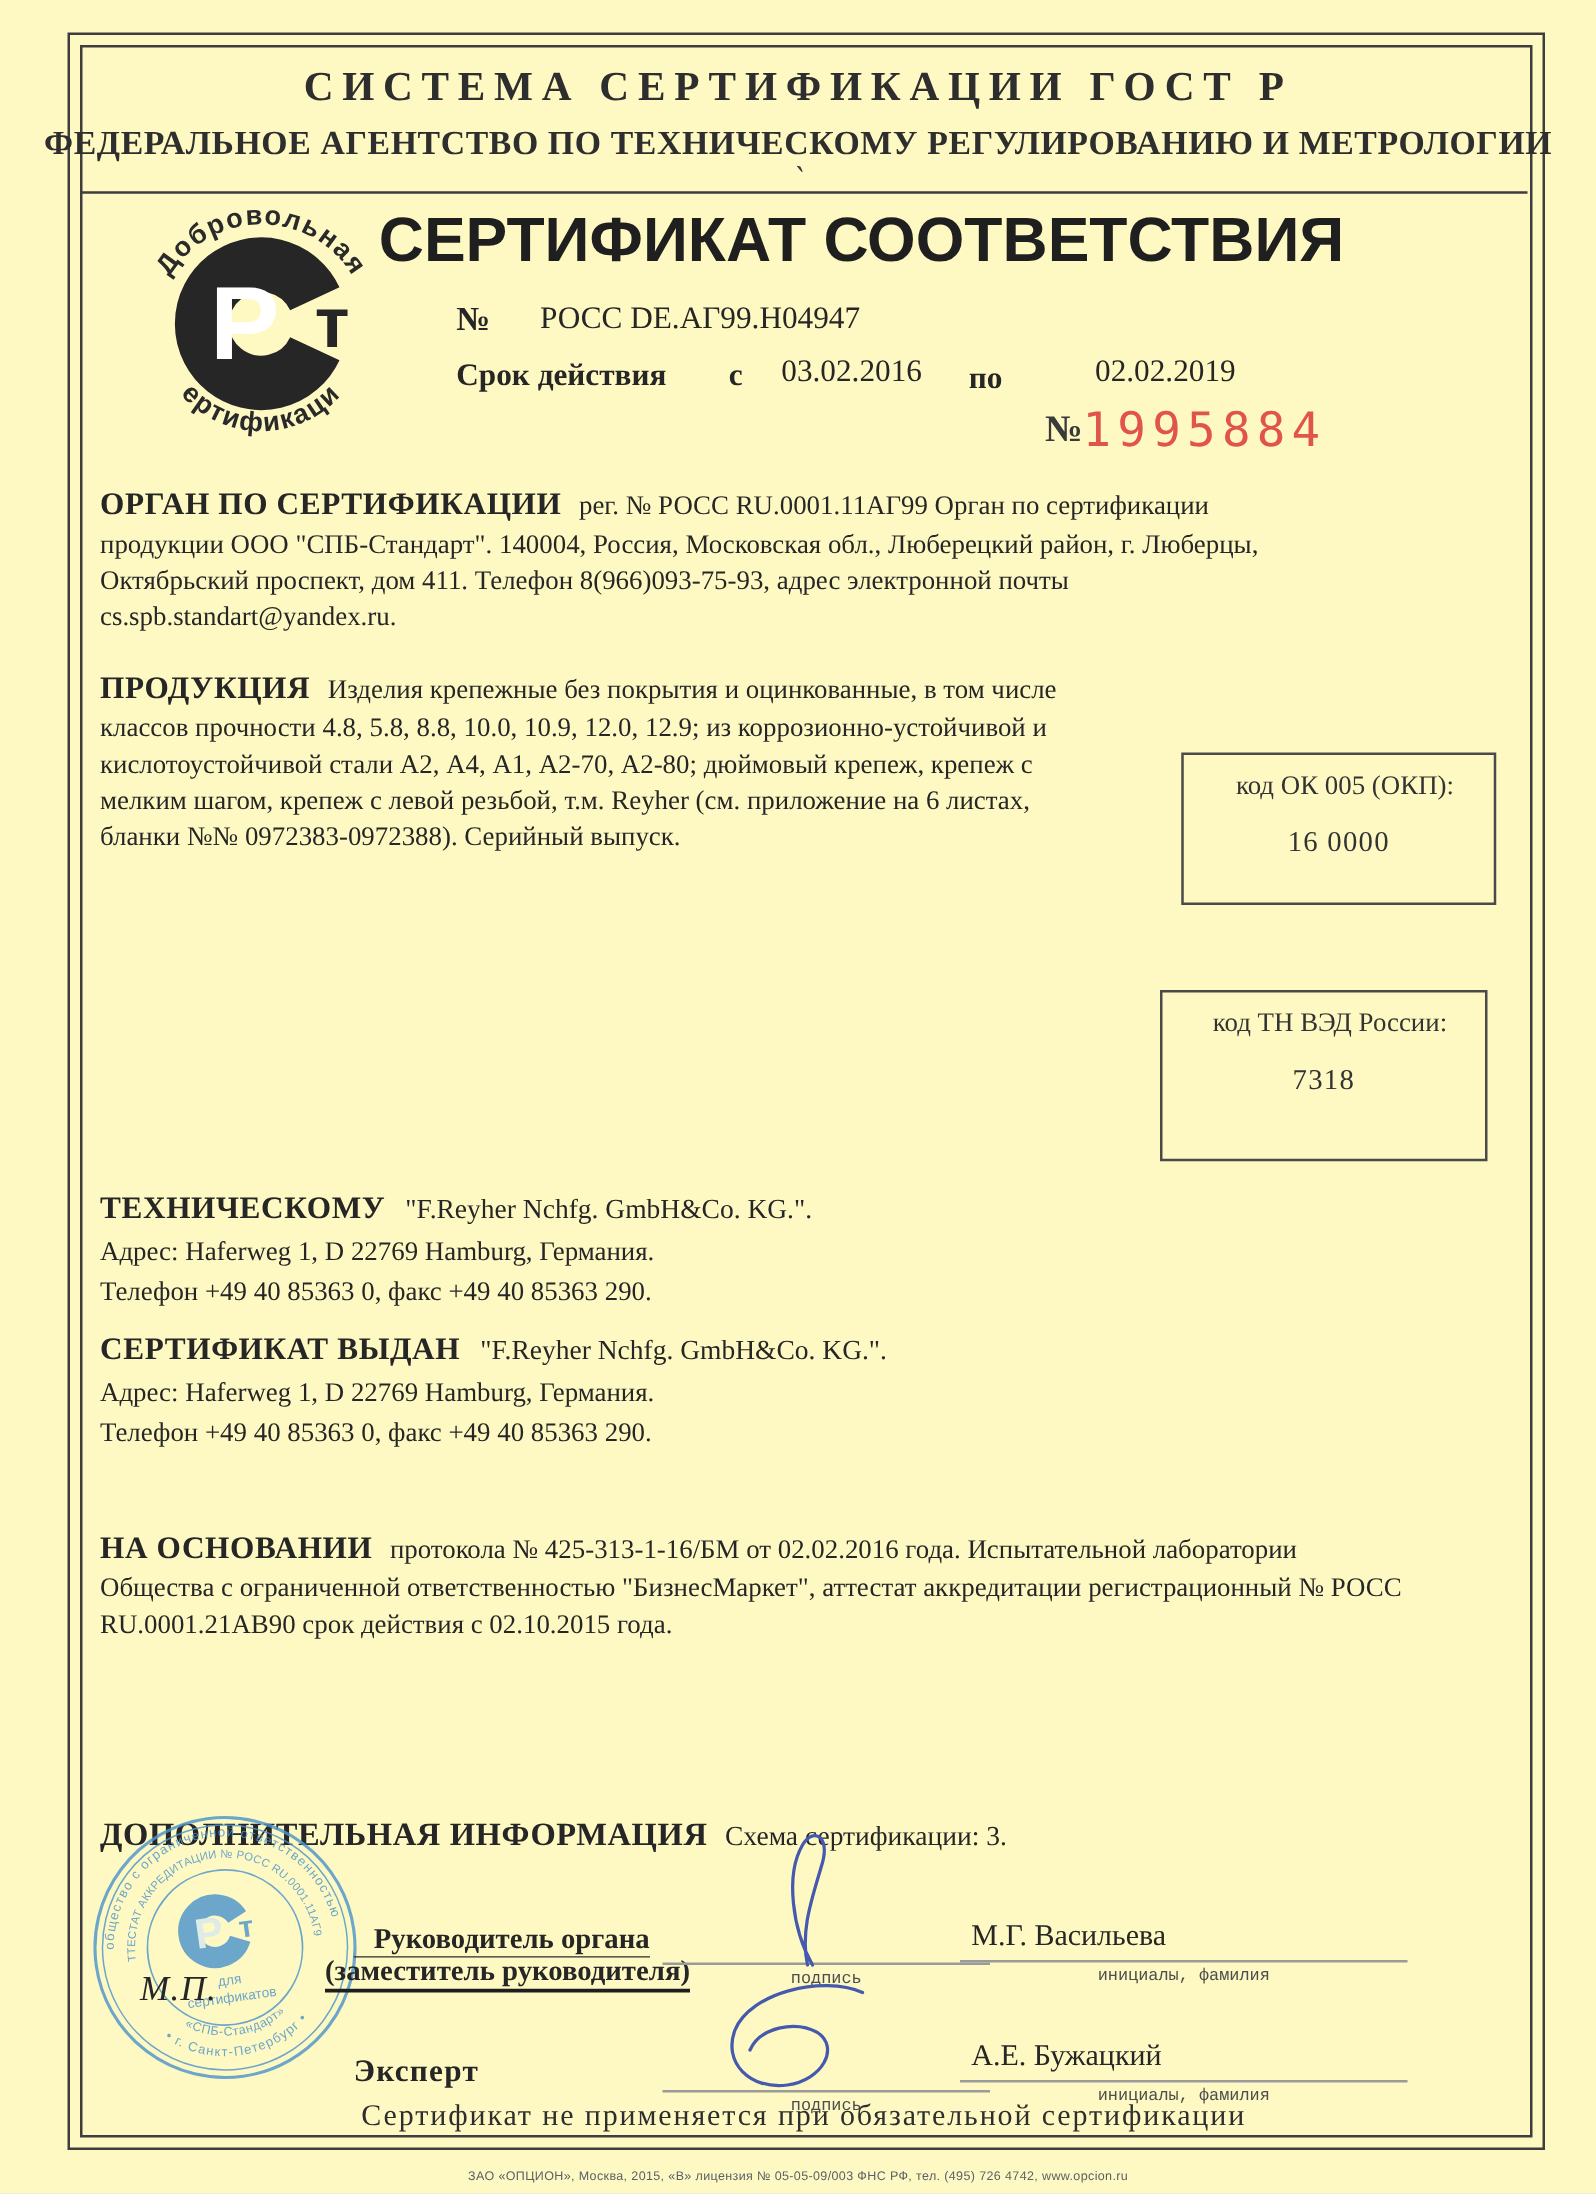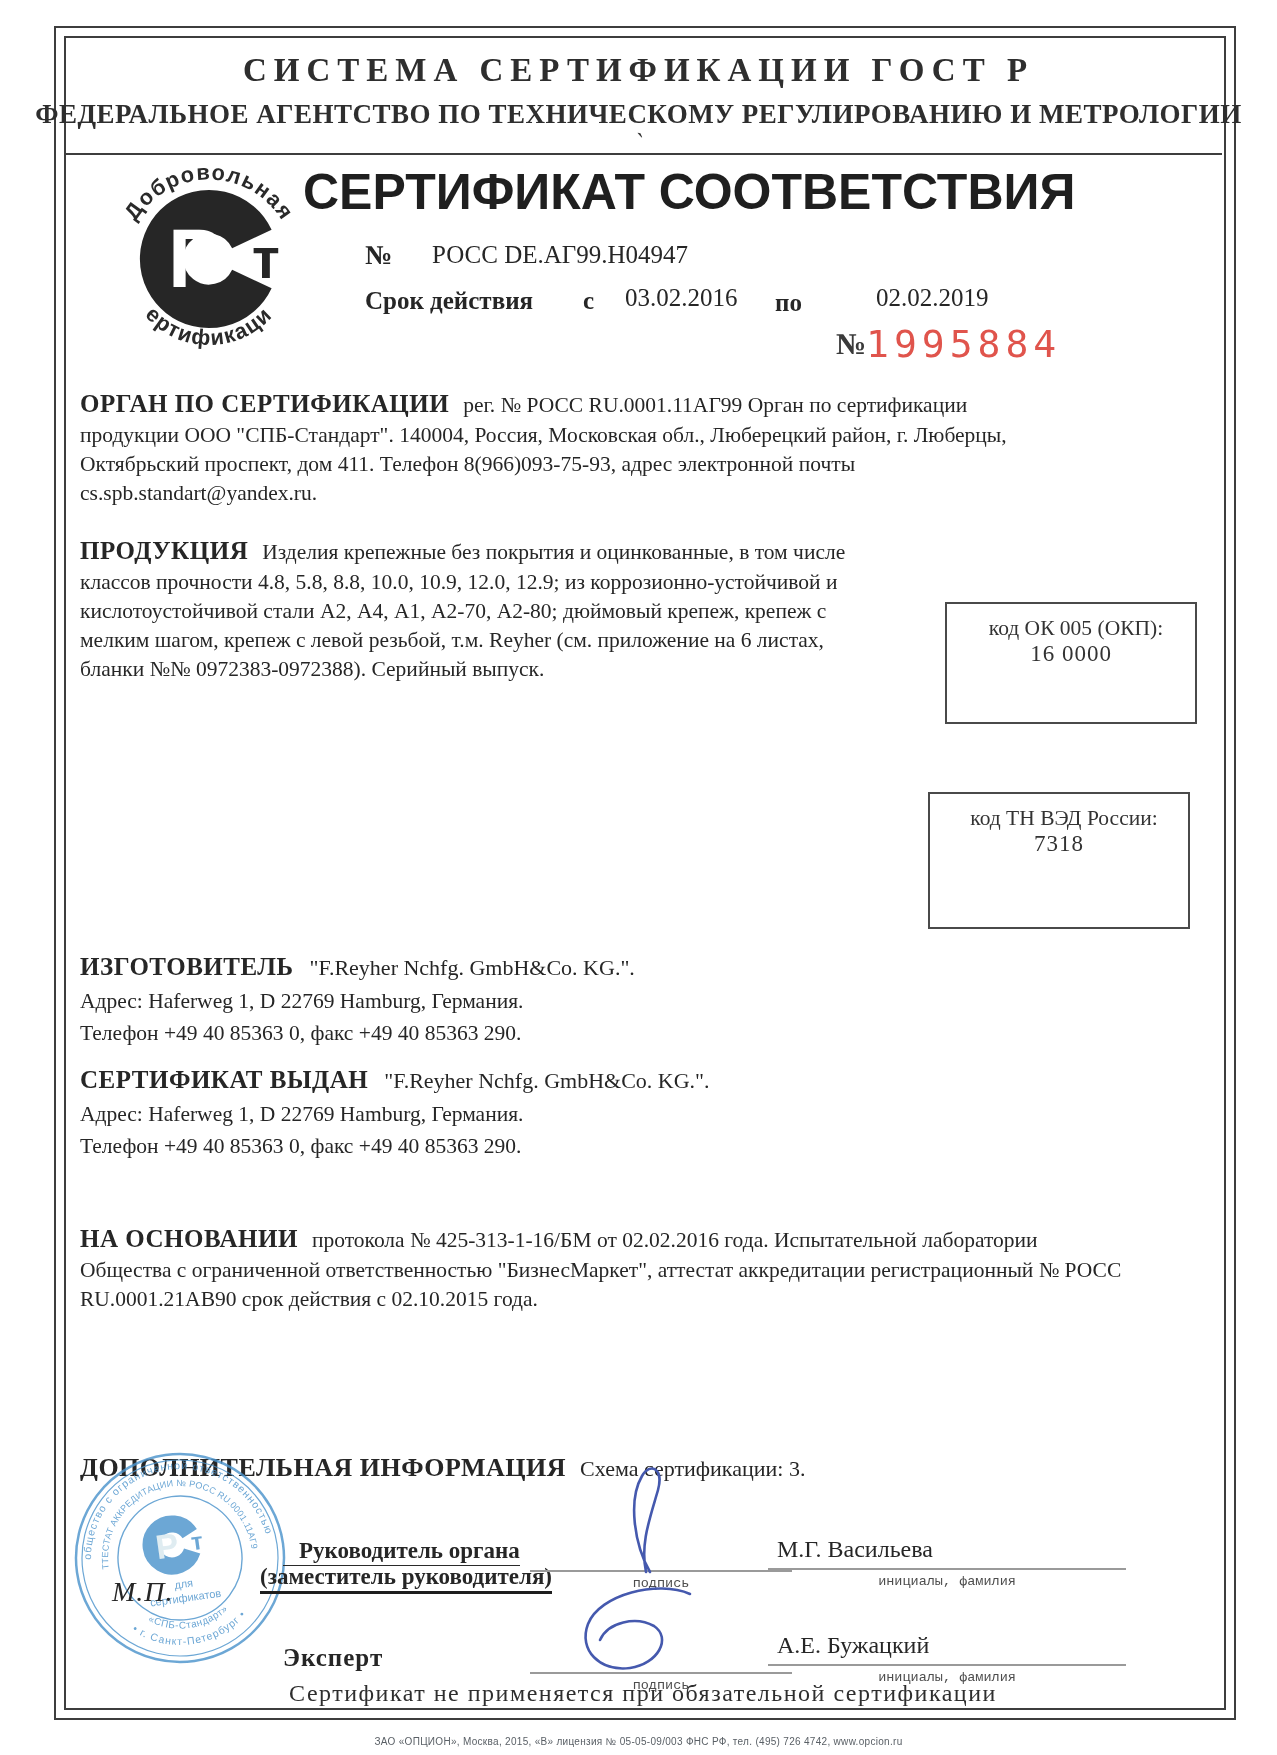--- a/index.html
+++ b/index.html
@@ -1,19 +1,19 @@
 <!DOCTYPE html>
 <html><head>
 <meta charset="utf-8">
 <style>
   html,body{margin:0;padding:0;}
   body{background:#c9dde7;}
   .page{
     position:relative; width:1277px; height:1755px;
-    background:#ffffff;
+    background:#fef9c3;
     font-family:"Liberation Serif","DejaVu Serif",serif;
     color:#262626; overflow:hidden;
   }
   .abs{position:absolute;}
   .frame-outer{
     position:absolute; left:54px; top:26px; width:1178px; height:1690px;
     border:2px solid #3e3e3e;
   }
   .frame-inner{
     position:absolute; left:8px; top:8px; right:8px; bottom:8px;
@@ -64,21 +64,21 @@
   .sec-issued{left:80px; top:1063px;}
   .sec-basis{left:80px; top:1200px; width:1045px;}
   .sec-add{left:80px; top:1428px; width:1000px;}
   .sec-add .h{font-size:26px;}
   .sec-add .t{font-size:22px;}
   .code-box{
     border:2px solid #4a4a4a; text-align:center;
     font-size:21.5px; color:#333;
   }
   .code-box .cb-label{margin-top:12px;padding-left:10px;}
-  .code-box .cb-value{font-size:23px; letter-spacing:1px;}
+  .code-box .cb-value{margin-top:20px; font-size:23px; letter-spacing:1px;}
   .box-okp{left:945px; top:602px; width:248px; height:118px;}
   .box-tnved{left:928px; top:792px; width:258px; height:133px;}
   .mp-label{left:112px; top:1576px; font-size:28px; letter-spacing:1px;font-style:italic;}
   .role1{
     left:283px; top:1538px; font-size:23px; font-weight:bold;
     border-bottom:1.5px solid #2a2a2a; padding-bottom:1px;padding-left:16px;
   }
   .role2{
     left:260px; top:1564px; font-size:23px; font-weight:bold;
     border-bottom:3px solid #1e1e1e; padding-bottom:1px;
@@ -167,21 +167,21 @@
 
   <div class="abs sec sec-conf">
   </div>
 
   <div class="abs code-box box-tnved">
     <div class="cb-label">код ТН ВЭД России:</div>
     <div class="cb-value">7318</div>
   </div>
 
   <div class="abs company sec-manu">
-    <div class="row1"><span class="h">ИЗГОТОВИТЕЛЬ</span><span class="nm">"F.Reyher Nchfg. GmbH&amp;Co. KG.".</span></div>
+    <div class="row1"><span class="h">ТЕХНИЧЕСКОМУ</span><span class="nm">"F.Reyher Nchfg. GmbH&amp;Co. KG.".</span></div>
     <div class="ln">Адрес: Haferweg 1, D 22769 Hamburg, Германия.</div>
     <div class="ln">Телефон +49 40 85363 0, факс +49 40 85363 290.</div>
   </div>
 
   <div class="abs company sec-issued">
     <div class="row1"><span class="h">СЕРТИФИКАТ ВЫДАН</span><span class="nm">"F.Reyher Nchfg. GmbH&amp;Co. KG.".</span></div>
     <div class="ln">Адрес: Haferweg 1, D 22769 Hamburg, Германия.</div>
     <div class="ln">Телефон +49 40 85363 0, факс +49 40 85363 290.</div>
   </div>
 

